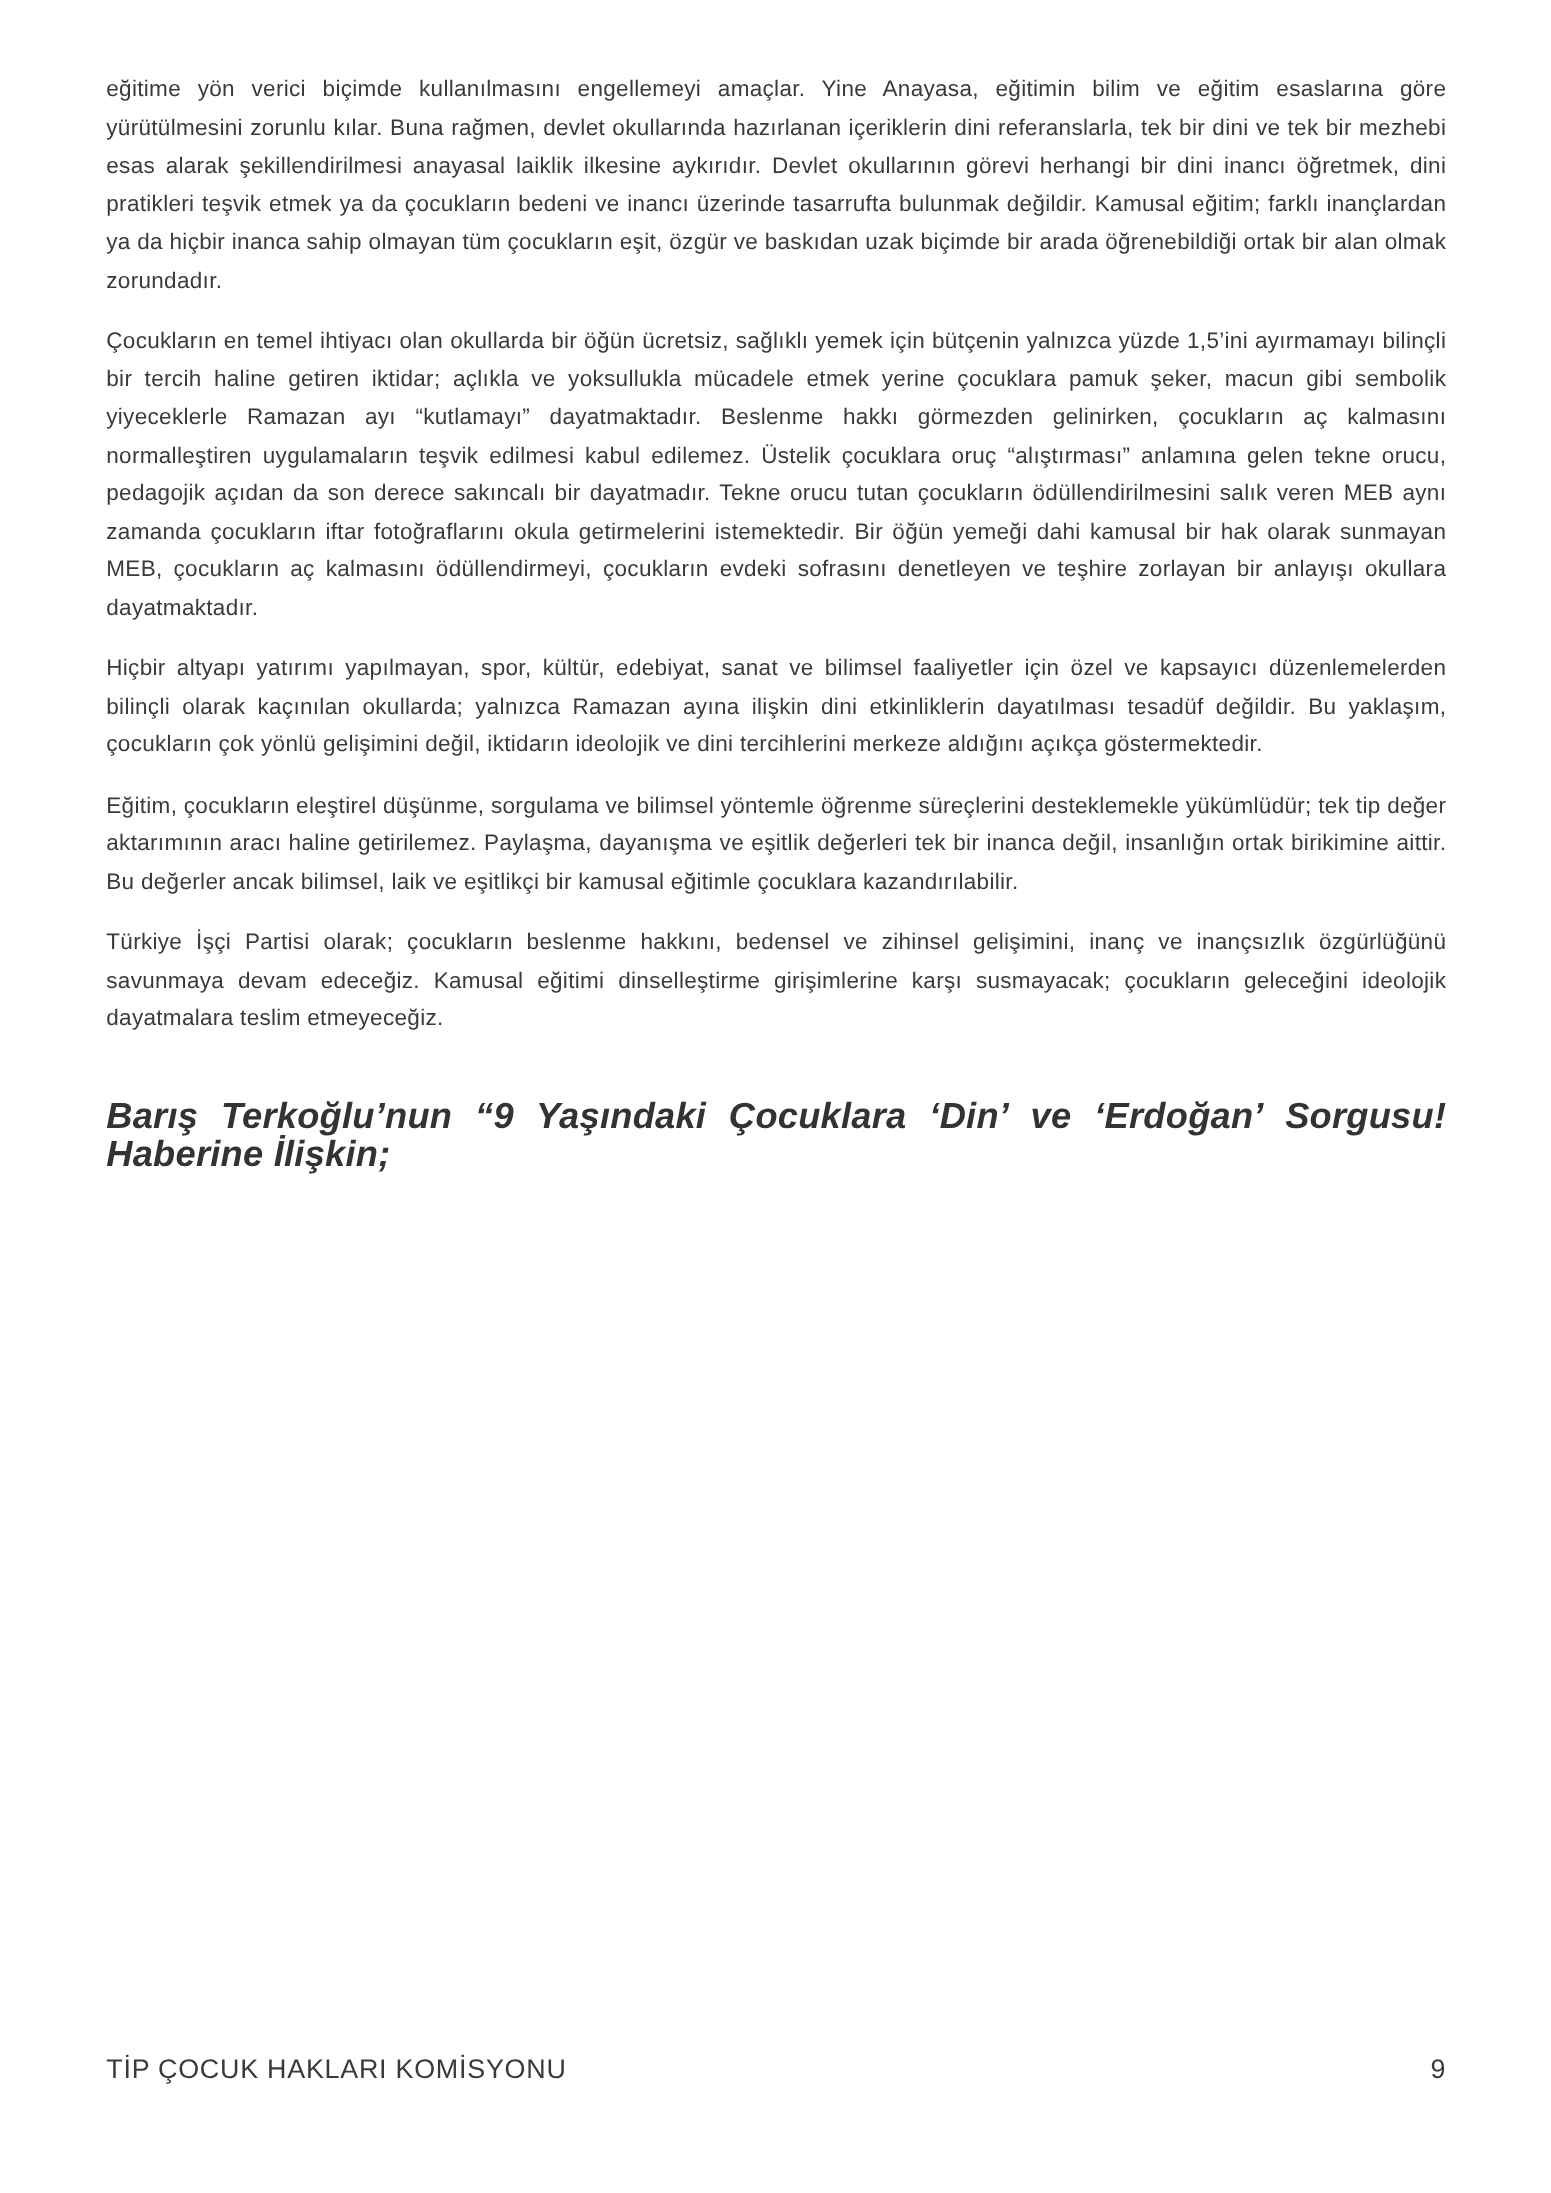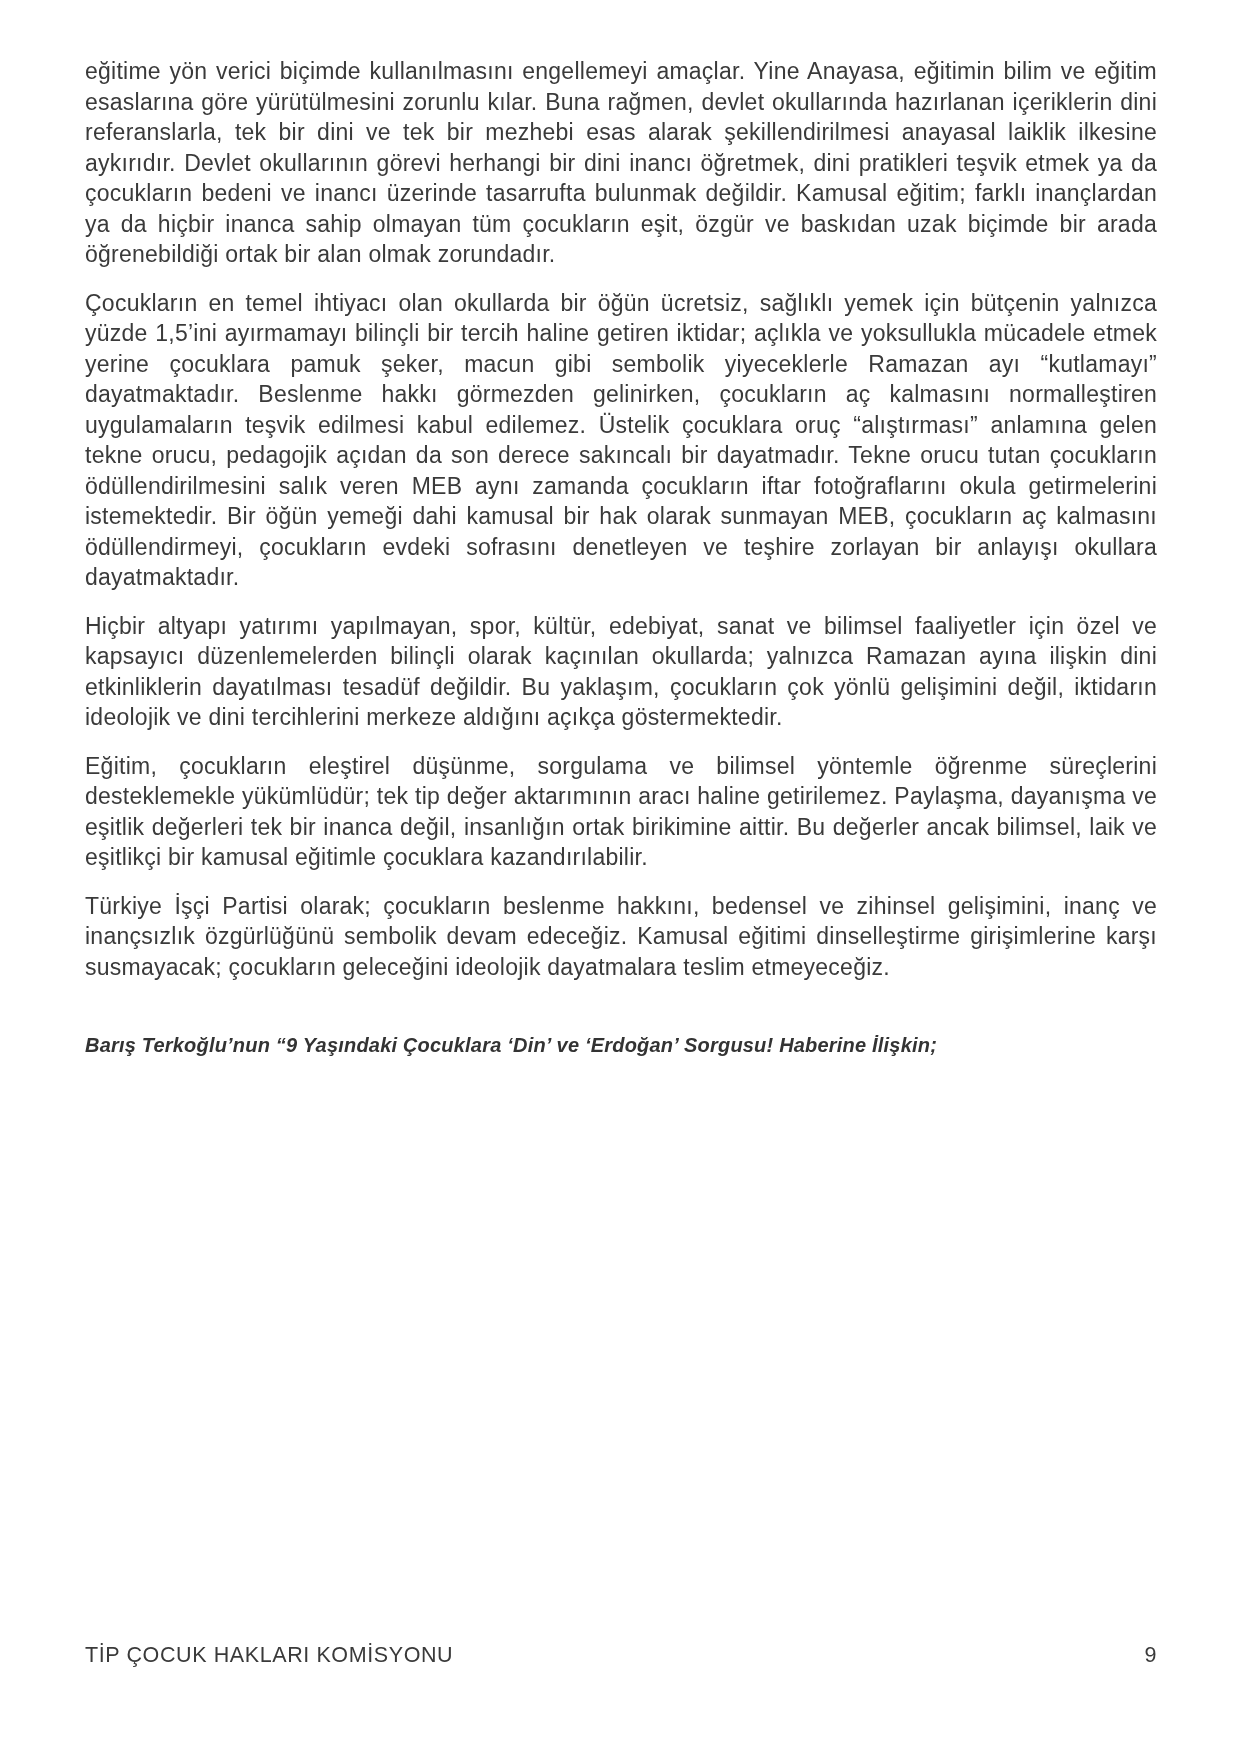--- a/index.html
+++ b/index.html
@@ -15,28 +15,28 @@
     position: relative;
     overflow: hidden;
   }
   .page-content {
     position: absolute;
     left: 85px;
     right: 84px;
     top: 56px;
   }
   .body-paragraph {
-    font-size: 23px;
+    font-size: 18px;
     line-height: 30.5px;
     text-align: justify;
     margin: 0 0 18px 0;
     letter-spacing: 0.25px;
   }
   .section-heading {
-    font-size: 20px;
+    font-size: 29px;
     line-height: 31px;
     font-weight: bold;
     font-style: italic;
     text-align: justify;
     margin: 48px 0 24px 0;
     letter-spacing: 0.2px;
     color: #333333;
   }
   .page-footer {
     position: absolute;
@@ -58,20 +58,20 @@
   }
 </style>
 </head>
 <body>
 
 <div class="page-content">
   <p class="body-paragraph">eğitime yön verici biçimde kullanılmasını engellemeyi amaçlar. Yine Anayasa, eğitimin bilim ve eğitim esaslarına göre yürütülmesini zorunlu kılar. Buna rağmen, devlet okullarında hazırlanan içeriklerin dini referanslarla, tek bir dini ve tek bir mezhebi esas alarak şekillendirilmesi anayasal laiklik ilkesine aykırıdır. Devlet okullarının görevi herhangi bir dini inancı öğretmek, dini pratikleri teşvik etmek ya da çocukların bedeni ve inancı üzerinde tasarrufta bulunmak değildir. Kamusal eğitim; farklı inançlardan ya da hiçbir inanca sahip olmayan tüm çocukların eşit, özgür ve baskıdan uzak biçimde bir arada öğrenebildiği ortak bir alan olmak zorundadır.</p>
   <p class="body-paragraph">Çocukların en temel ihtiyacı olan okullarda bir öğün ücretsiz, sağlıklı yemek için bütçenin yalnızca yüzde 1,5’ini ayırmamayı bilinçli bir tercih haline getiren iktidar; açlıkla ve yoksullukla mücadele etmek yerine çocuklara pamuk şeker, macun gibi sembolik yiyeceklerle Ramazan ayı “kutlamayı” dayatmaktadır. Beslenme hakkı görmezden gelinirken, çocukların aç kalmasını normalleştiren uygulamaların teşvik edilmesi kabul edilemez. Üstelik çocuklara oruç “alıştırması” anlamına gelen tekne orucu, pedagojik açıdan da son derece sakıncalı bir dayatmadır. Tekne orucu tutan çocukların ödüllendirilmesini salık veren MEB aynı zamanda çocukların iftar fotoğraflarını okula getirmelerini istemektedir. Bir öğün yemeği dahi kamusal bir hak olarak sunmayan MEB, çocukların aç kalmasını ödüllendirmeyi, çocukların evdeki sofrasını denetleyen ve teşhire zorlayan bir anlayışı okullara dayatmaktadır.</p>
   <p class="body-paragraph">Hiçbir altyapı yatırımı yapılmayan, spor, kültür, edebiyat, sanat ve bilimsel faaliyetler için özel ve kapsayıcı düzenlemelerden bilinçli olarak kaçınılan okullarda; yalnızca Ramazan ayına ilişkin dini etkinliklerin dayatılması tesadüf değildir. Bu yaklaşım, çocukların çok yönlü gelişimini değil, iktidarın ideolojik ve dini tercihlerini merkeze aldığını açıkça göstermektedir.</p>
   <p class="body-paragraph">Eğitim, çocukların eleştirel düşünme, sorgulama ve bilimsel yöntemle öğrenme süreçlerini desteklemekle yükümlüdür; tek tip değer aktarımının aracı haline getirilemez. Paylaşma, dayanışma ve eşitlik değerleri tek bir inanca değil, insanlığın ortak birikimine aittir. Bu değerler ancak bilimsel, laik ve eşitlikçi bir kamusal eğitimle çocuklara kazandırılabilir.</p>
-  <p class="body-paragraph">Türkiye İşçi Partisi olarak; çocukların beslenme hakkını, bedensel ve zihinsel gelişimini, inanç ve inançsızlık özgürlüğünü sembolik devam edeceğiz. Kamusal eğitimi dinselleştirme girişimlerine karşı susmayacak; çocukların geleceğini ideolojik dayatmalara teslim etmeyeceğiz.</p>
+  <p class="body-paragraph">Türkiye İşçi Partisi olarak; çocukların beslenme hakkını, bedensel ve zihinsel gelişimini, inanç ve inançsızlık özgürlüğünü savunmaya devam edeceğiz. Kamusal eğitimi dinselleştirme girişimlerine karşı susmayacak; çocukların geleceğini ideolojik dayatmalara teslim etmeyeceğiz.</p>
   <h2 class="section-heading">Barış Terkoğlu’nun “9 Yaşındaki Çocuklara ‘Din’ ve ‘Erdoğan’ Sorgusu! Haberine İlişkin;</h2>
 </div>
 
 <footer class="page-footer">
   <span class="footer-title">TİP ÇOCUK HAKLARI KOMİSYONU</span>
   <span class="footer-page-number">9</span>
 </footer>
 
 </body></html>

